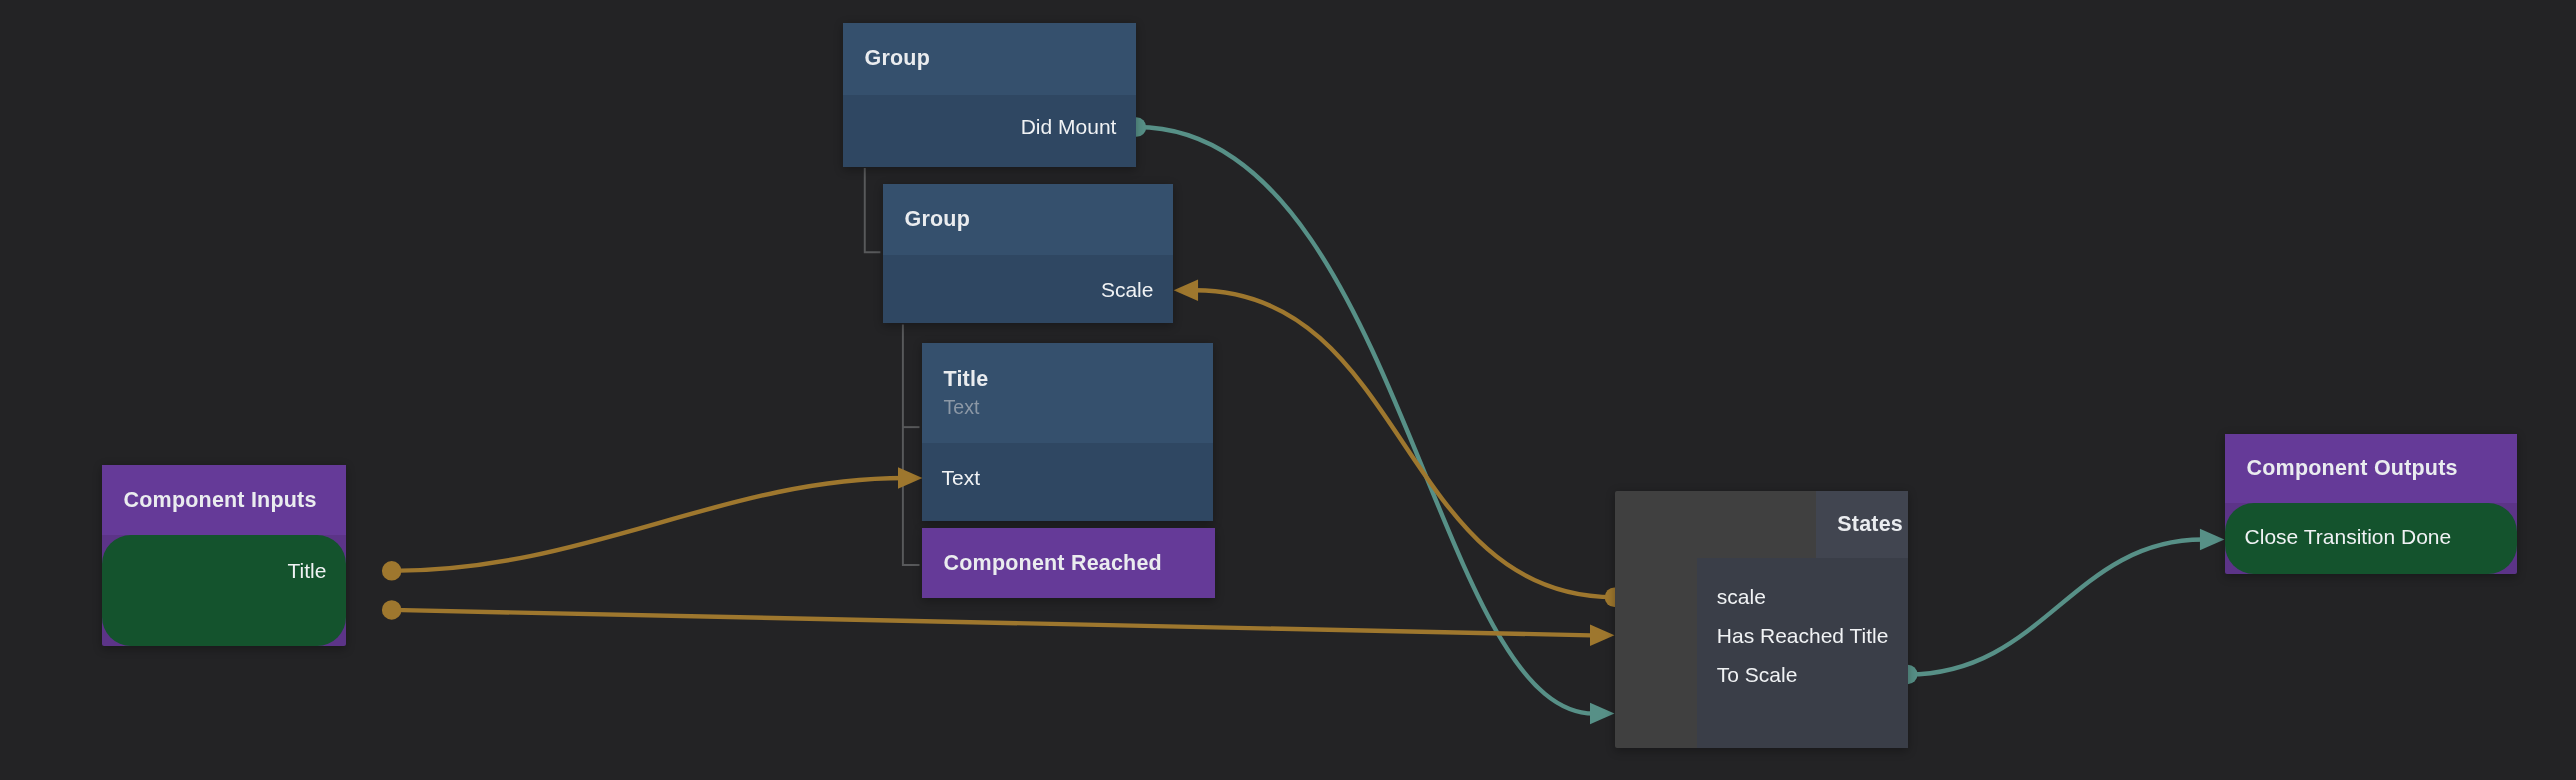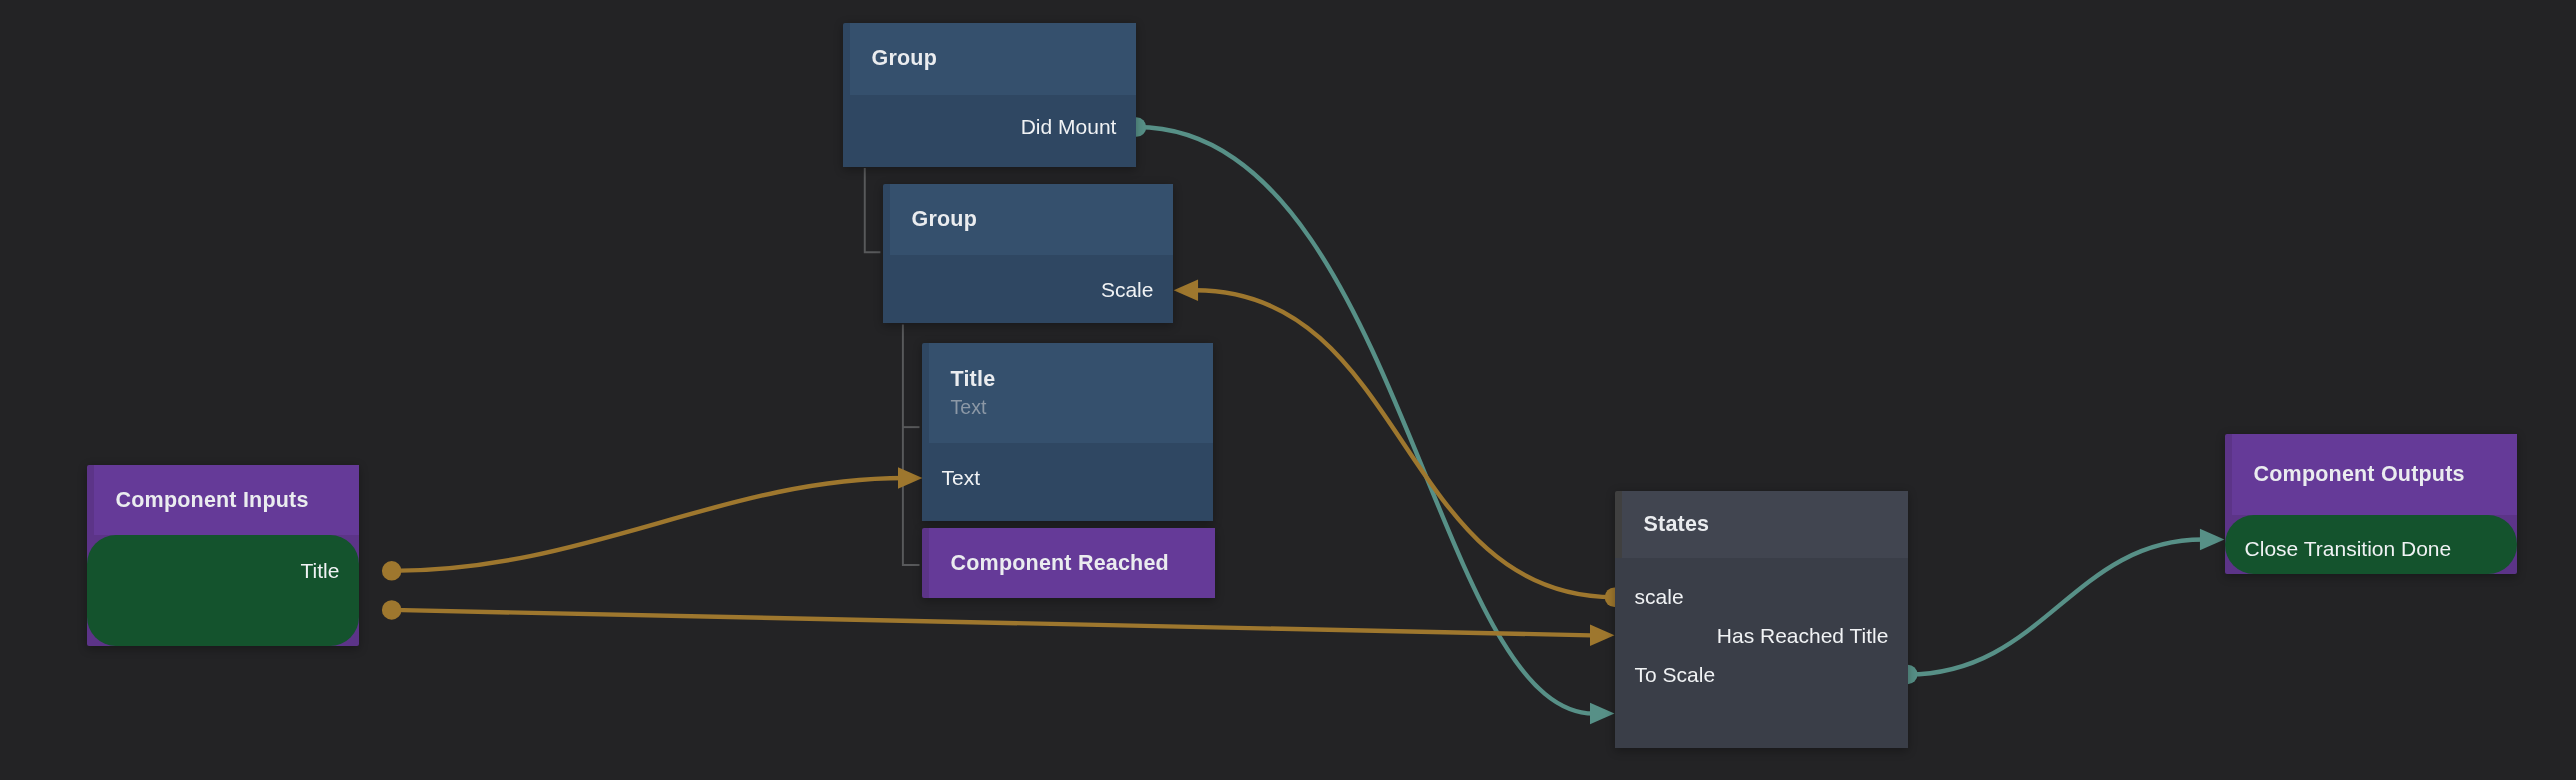--- a/index.html
+++ b/index.html
@@ -15,21 +15,20 @@
     position:absolute;
     border-radius:2px;
     box-shadow:0 2.9px 9.8px rgba(0,0,0,0.30);
     display:flex;flex-direction:column;
   }
   .node-header{
     flex:0 0 auto;
     display:flex;flex-direction:column;justify-content:center;
     padding-left:21.5px;padding-right:5px;
     box-sizing:border-box;
-    margin-left:7px;
   }
   .node-title{
     font-size:21.5px;font-weight:600;letter-spacing:0.2px;
     color:#EAECEF;white-space:nowrap;
   }
   .node-subtitle{
     font-size:19.6px;color:#8C98A6;margin-top:4.9px;white-space:nowrap;
   }
   .node-body{flex:1 1 auto;box-sizing:border-box;}
   .port-row{
@@ -40,21 +39,21 @@
   .port-row.right{justify-content:flex-end;}
   
   .blue  .node-header{background:#35506D;}
   .blue  .node-body  {background:#2F4762;}
   .blue  {background:#2F4762;}
   .purple .node-header{background:#653A98;}
   .purple .node-body  {background:#14532d;border-radius:29px;}
   .purple {background:#5C3488;}
   .gray  .node-header{background:#414550;}
   .gray  .node-body  {background:#3A3E48;}
-  .gray  {background:#404040;}
+  .gray  {background:#404040;align-items:flex-end;}
 </style>
 </head>
 <body>
 
 <div id="canvas">
 
   <svg class="wires" viewBox="0 0 2634 798">
 
     <path d="M884,172 L884,258 L900,258" fill="none" stroke-width="2" stroke="#58595B"></path>
     <path d="M923,332 L923,578 L940,578" fill="none" stroke-width="2" stroke="#58595B"></path>
@@ -73,21 +72,21 @@
     <polygon points="1651,730 1626,719 1626,741" fill="#579087"></polygon>
     <polygon points="2275,552 2250,541 2250,563" fill="#579087"></polygon>
 
     <circle cx="400" cy="584" r="10" fill="#9E772E"></circle>
     <circle cx="400" cy="624" r="10" fill="#9E772E"></circle>
     <circle cx="1162" cy="130" r="10" fill="#579087"></circle>
     <circle cx="1651" cy="611" r="10" fill="#9E772E"></circle>
     <circle cx="1951" cy="690" r="10" fill="#579087"></circle>
   </svg>
 
-  <div class="node purple" style="left:87px;top:465px;width:272px;height:181px;">
+  <div class="node purple" style="left:102px;top:465px;width:244px;height:181px;">
     <div class="node-header" style="height:70px;">
       <span class="node-title">Component Inputs</span>
     </div>
     <div class="node-body" style="padding-top:16.6px;">
       <div class="port-row right">
         <span>Title</span>
       </div>
     </div>
   </div>
 
@@ -142,21 +141,21 @@
       <div class="port-row right">
         <span>Has Reached Title</span>
       </div>
       <div class="port-row">
         <span>To Scale</span>
       </div>
     </div>
   </div>
 
   <div class="node purple" style="left:2225px;top:434px;width:292px;height:140px;">
-    <div class="node-header" style="height:81px;">
+    <div class="node-header" style="height:69px;">
       <span class="node-title">Component Outputs</span>
     </div>
     <div class="node-body" style="padding-top:14.7px;">
       <div class="port-row">
         <span>Close Transition Done</span>
       </div>
     </div>
   </div>
 
 </div>

